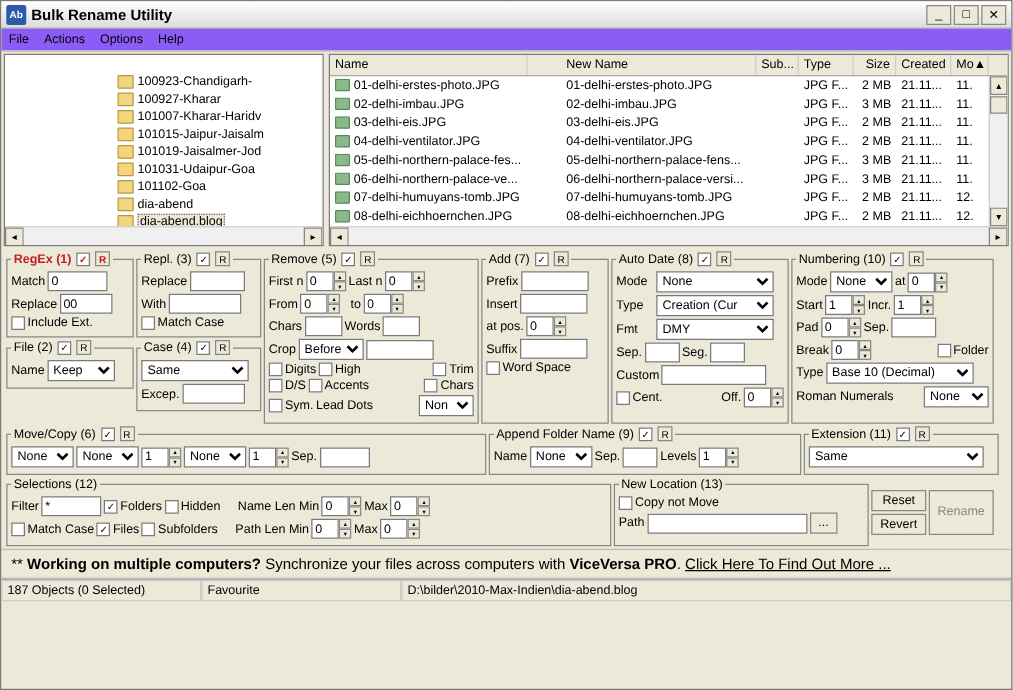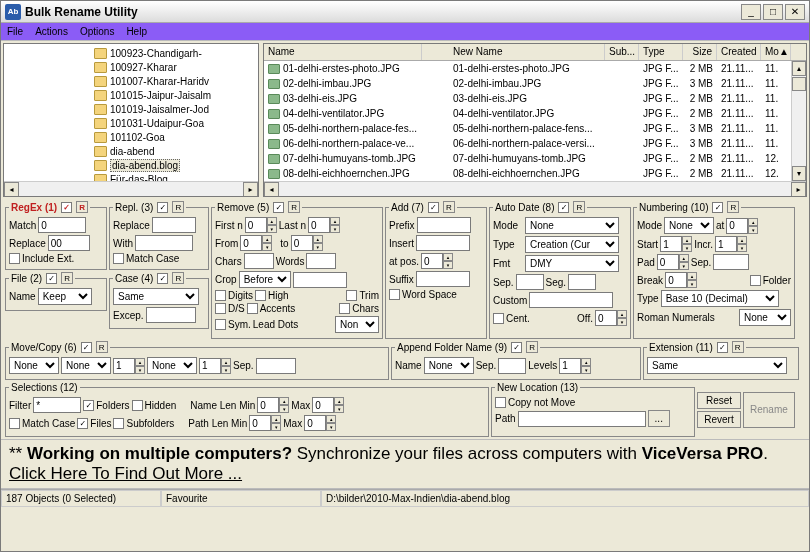--- a/index.html
+++ b/index.html
@@ -6,21 +6,21 @@
 body { font-family: Tahoma, Arial, sans-serif; font-size: 10px; background: #ece9d8; width: 810px; height: 552px; overflow: hidden; border: 1px solid #7a7a7a; display: flex; flex-direction: column; }
 .titlebar { background: linear-gradient(#fff, #dcdcdc); height: 22px; display: flex; align-items: center; padding: 0 4px; border-bottom: 1px solid #aaa; }
 .titlebar-icon { width: 16px; height: 16px; background: #2a5caa; border-radius: 2px; margin-right: 4px; display: flex; align-items: center; justify-content: center; color: #fff; font-size: 8px; font-weight: bold; }
 .titlebar-text { flex: 1; font-size: 12px; font-weight: bold; }
 .win-btns { display: flex; gap: 2px; }
 .win-btn { width: 20px; height: 16px; border: 1px solid #888; background: #ece9d8; display: flex; align-items: center; justify-content: center; font-size: 10px; cursor: pointer; }
 .menubar { height: 18px; display: flex; padding: 0 6px; gap: 12px; background: #8b5cf6; font-size: 10px; border-bottom: 1px solid #bbb; }
 .menubar span { display: flex; align-items: center; cursor: pointer; }
 .top-panes { display: flex; height: 158px; }
 .tree-pane { width: 256px; background: #fff; border: 1px solid #7a7a7a; margin: 2px; overflow: hidden; position: relative; }
-.tree-content { padding-left: 90px; padding-top: 2px; }
+.tree-content { padding-left: 90px; padding-top: 2px; margin-top: 12px; }
 .tree-item { display: flex; align-items: center; height: 14px; font-size: 10px; white-space: nowrap; }
 .folder-icon { width: 13px; height: 11px; background: #f4d47c; border: 1px solid #b89a3d; margin-right: 3px; border-radius: 1px; }
 .tree-item.sel span.label { background: #ece9d8; border: 1px dotted #666; padding: 0 1px; }
 .hscroll { position: absolute; bottom: 0; left: 0; right: 0; height: 15px; background: #ece9d8; border-top: 1px solid #ccc; display: flex; }
 .hsbtn { width: 15px; height: 15px; border: 1px solid #888; background: #ece9d8; display: flex; align-items: center; justify-content: center; font-size: 8px; cursor: pointer; }
 .hstrack { flex: 1; background: #f0f0f0; }
 .list-pane { flex: 1; background: #fff; border: 1px solid #7a7a7a; margin: 2px; position: relative; overflow: hidden; }
 .lv-header { display: flex; background: #ece9d8; border-bottom: 1px solid #aaa; height: 17px; font-size: 10px; }
 .lv-col { border-right: 1px solid #ccc; padding: 2px 4px; overflow: hidden; white-space: nowrap; cursor: pointer; }
 .lv-body { overflow-y: auto; height: calc(100% - 32px); }
@@ -41,21 +41,21 @@
 .lbl { font-size: 10px; white-space: nowrap; }
 input[type=text], .txt { font-size: 10px; border: 1px solid #7a7a7a; padding: 1px 2px; height: 16px; background: #fff; }
 select { font-size: 10px; border: 1px solid #7a7a7a; height: 17px; background: #fff; }
 .spinner { display: inline-flex; }
 .spinner input { width: 22px; }
 .spinner-btns { display: flex; flex-direction: column; }
 .spinbtn { width: 10px; height: 8px; border: 1px solid #888; background: #ece9d8; font-size: 5px; display: flex; align-items: center; justify-content: center; cursor: pointer; }
 .cb { width: 11px; height: 11px; border: 1px solid #7a7a7a; background: #fff; display: inline-flex; align-items: center; justify-content: center; font-size: 8px; cursor: pointer; }
 .cb.checked::after { content: "✓"; }
 .btn { border: 1px solid #888; background: #ece9d8; padding: 2px 6px; font-size: 10px; cursor: pointer; }
-.promo { padding: 4px 8px; font-size: 17px; border-top: 1px solid #bbb; border-bottom: 1px solid #bbb; }
+.promo { padding: 4px 8px; font-size: 12px; border-top: 1px solid #bbb; border-bottom: 1px solid #bbb; }
 .promo a { color: #000; }
 .statusbar { display: flex; height: 18px; font-size: 10px; border-top: 1px solid #aaa; }
 .status-cell { border: 1px solid #ccc; padding: 2px 4px; }
 .col-stack { display: flex; flex-direction: column; gap: 2px; }
 </style>
 </head>
 <body>
 
 <div class="titlebar">
   <div class="titlebar-icon">Ab</div>

